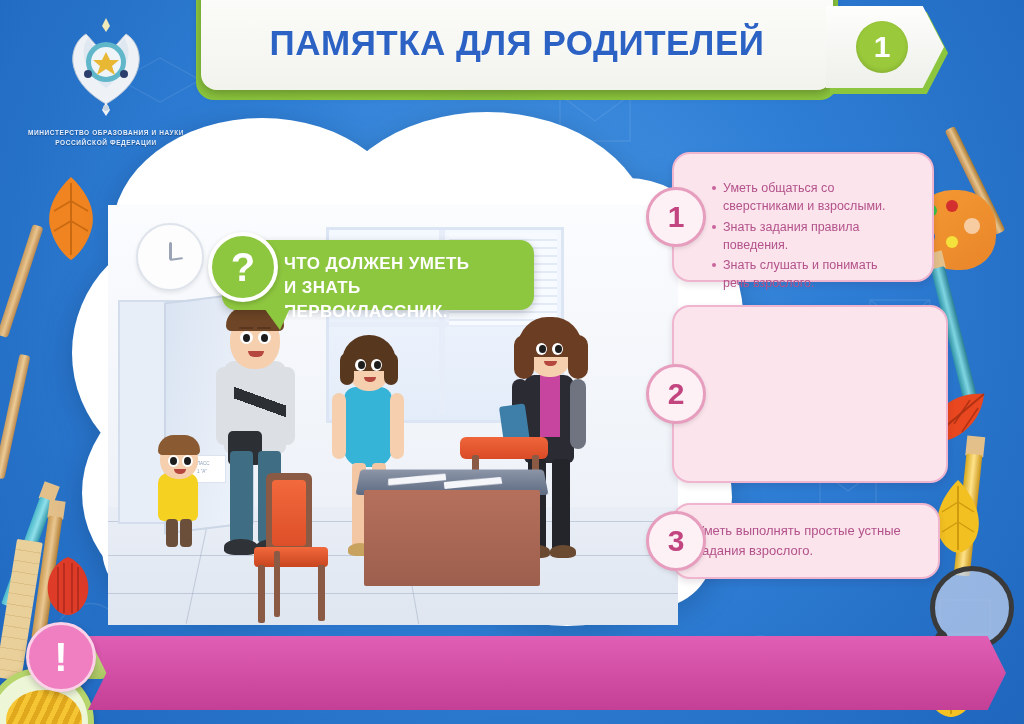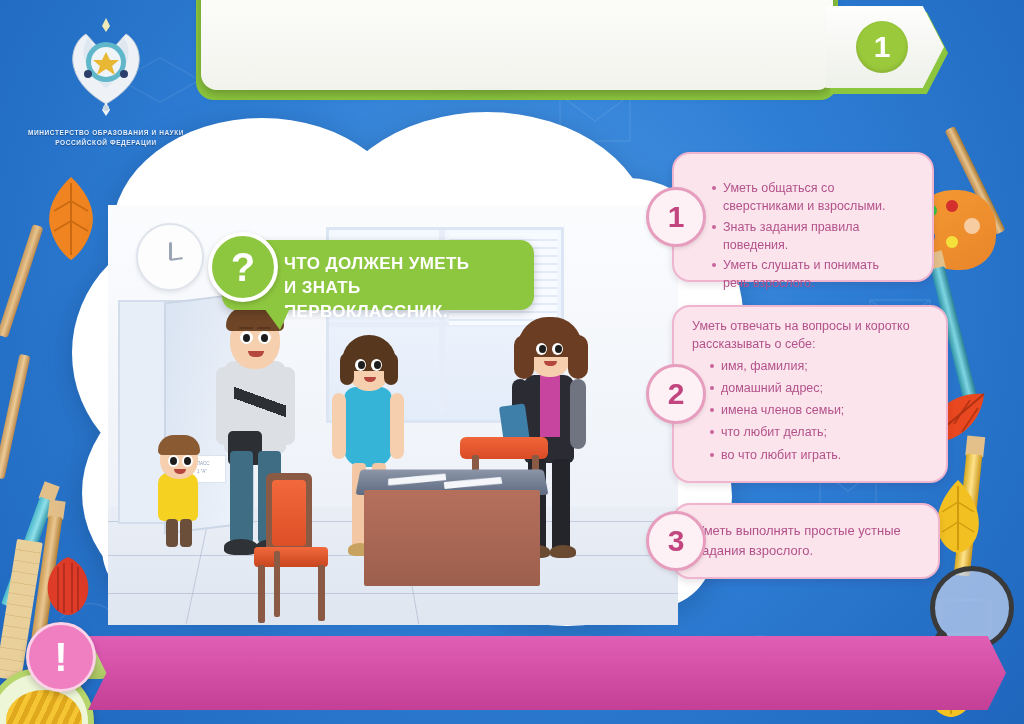--- a/index.html
+++ b/index.html
@@ -355,20 +355,21 @@
     <svg class="obj" style="left:10px;top:636px;" width="74" height="82" viewBox="0 0 74 82">
       <path d="M37 4 C55 20 68 44 58 66 C50 80 39 81 37 81 C35 81 24 80 16 66 C6 44 19 20 37 4 Z" fill="#f4c222"></path>
       <path d="M37 10 L37 78" stroke="#d09c0f" stroke-width="2"></path>
       <path d="M37 28 L56 40 M37 28 L18 40 M37 50 L56 62 M37 50 L18 62" stroke="#d09c0f" stroke-width="1.5"></path>
     </svg>
   </div>
 
   <div class="title-shadow"></div>
   <div class="title-card">
     <div class="title-text">
+      <span>ПАМЯТКА ДЛЯ РОДИТЕЛЕЙ</span>
     </div>
   </div>
   <div class="page-tab-shadow"></div>
   <div class="page-tab">
     <div class="page-badge">1</div>
   </div>
 
   <div class="emblem-wrap">
     <svg class="emblem" viewBox="0 0 88 104">
       <g>
@@ -531,37 +532,27 @@
       <div>И ЗНАТЬ ПЕРВОКЛАССНИК.</div>
     </div>
   </div>
 
   <div class="card" id="card1">
     <div class="card-num">1</div>
     <div class="body">
       <ul>
         <li>Уметь общаться со сверстниками и взрослыми.</li>
         <li>Знать задания правила поведения.</li>
-        <li>Уметь слушать и понимать речь взрослого.</li>
+        <li>Знать слушать и понимать речь взрослого.</li>
       </ul>
     </div>
   </div>
 
   <div class="card" id="card2">
     <div class="card-num">2</div>
-    <div class="body">
-      <div class="lead">Уметь отвечать на вопросы и коротко рассказывать о себе:</div>
-      <ul>
-        <li>имя, фамилия;</li>
-        <li>домашний адрес;</li>
-        <li>имена членов семьи;</li>
-        <li>что любит делать;</li>
-        <li>во что любит играть.</li>
-      </ul>
-    </div>
   </div>
 
   <div class="card" id="card3">
     <div class="card-num">3</div>
     <div class="body">
       <div class="plain">Уметь выполнять простые устные задания взрослого.</div>
     </div>
   </div>
 
   <div class="banner-shadow"></div>

